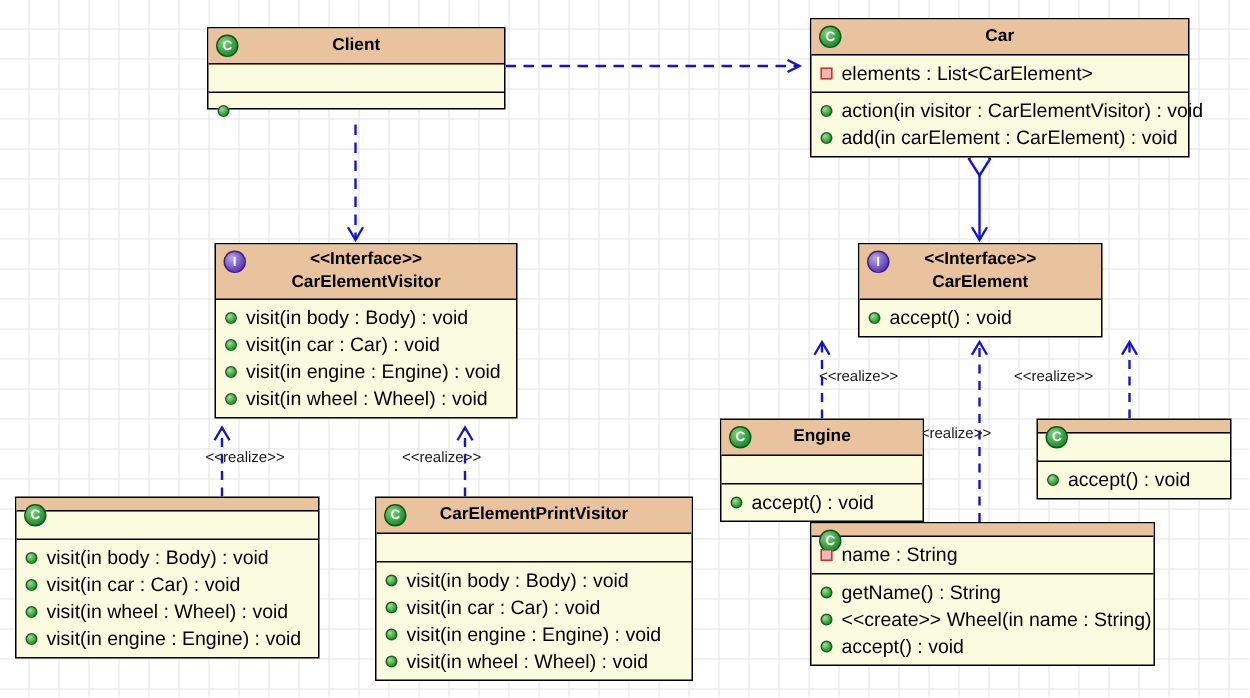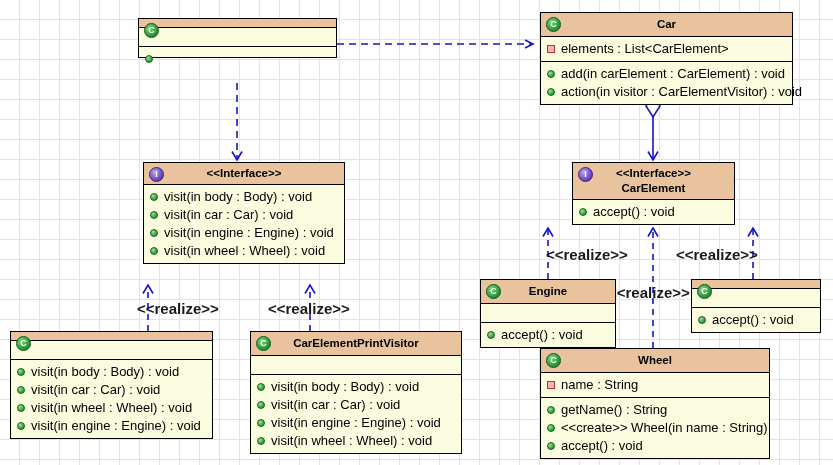--- a/index.html
+++ b/index.html
@@ -111,25 +111,24 @@
     box-sizing: border-box;
   }
   .vis.priv-attr {
     background: #f1b7b7;
     border: 1.5px solid #c0392b;
     box-sizing: border-box;
   }
   
   .edge-label {
     position: absolute;
-    font-size: 15px;
+    font-size: 10px;
     color: #1a1a1a;
     white-space: nowrap;
     background: transparent;
-    font-weight: bold;
   }
   svg.links {
     position: absolute;
     left: 0;
     top: 0;
     width: 833px;
     height: 465px;
     pointer-events: none;
   }
 </style>
@@ -192,20 +191,21 @@
 
   <div class="edge-label" style="left:137px; top:300px;">&lt;&lt;realize&gt;&gt;</div>
   <div class="edge-label" style="left:268px; top:300px;">&lt;&lt;realize&gt;&gt;</div>
   <div class="edge-label" style="left:546px; top:246px;">&lt;&lt;realize&gt;&gt;</div>
   <div class="edge-label" style="left:608px; top:284px;">&lt;&lt;realize&gt;&gt;</div>
   <div class="edge-label" style="left:676px; top:246px;">&lt;&lt;realize&gt;&gt;</div>
 
   <div class="uml-class" style="left:138px; top:18px; width:199px;">
     <div class="uml-header">
       <span class="type-icon class-icon">C</span>
+      <span class="cname">Client</span>
     </div>
     <div class="uml-attrs empty"></div>
     <div class="uml-sep"></div>
     <div class="uml-ops">
       <div class="member underline">
         <span class="vis pub-op"></span>
       </div>
     </div>
   </div>
 
@@ -217,33 +217,34 @@
     <div class="uml-attrs">
       <div class="member">
         <span class="vis priv-attr"></span>
         <span>elements : List&lt;CarElement&gt;</span>
       </div>
     </div>
     <div class="uml-sep"></div>
     <div class="uml-ops">
       <div class="member">
         <span class="vis pub-op"></span>
+        <span>action(in visitor : CarElementVisitor) : void</span>
+      </div>
+      <div class="member">
+        <span class="vis pub-op"></span>
         <span>add(in carElement : CarElement) : void</span>
-      </div>
-      <div class="member">
-        <span class="vis pub-op"></span>
-        <span>action(in visitor : CarElementVisitor) : void</span>
       </div>
     </div>
   </div>
 
   <div class="uml-class" style="left:143px; top:162px; width:202px;">
     <div class="uml-header two-line">
       <span class="type-icon interface-icon">I</span>
       <span class="stereo">&lt;&lt;Interface&gt;&gt;</span>
+      <span class="cname">CarElementVisitor</span>
     </div>
     <div class="uml-ops">
       <div class="member">
         <span class="vis pub-op"></span>
         <span>visit(in body : Body) : void</span>
       </div>
       <div class="member">
         <span class="vis pub-op"></span>
         <span>visit(in car : Car) : void</span>
       </div>
@@ -297,21 +298,20 @@
       <div class="member">
         <span class="vis pub-op"></span>
         <span>accept() : void</span>
       </div>
     </div>
   </div>
 
   <div class="uml-class" style="left:540px; top:348px; width:230px;">
     <div class="uml-header">
       <span class="type-icon class-icon">C</span>
-      <span class="cname">Wheel</span>
     </div>
     <div class="uml-attrs">
       <div class="member">
         <span class="vis priv-attr"></span>
         <span>name : String</span>
       </div>
     </div>
     <div class="uml-sep"></div>
     <div class="uml-ops">
       <div class="member">

